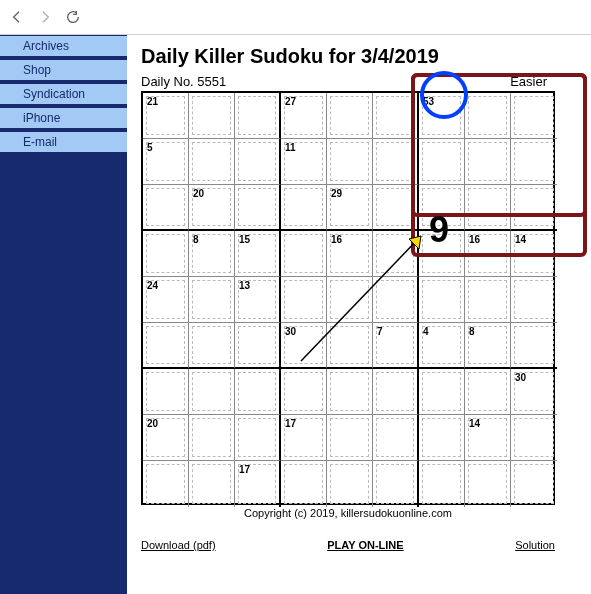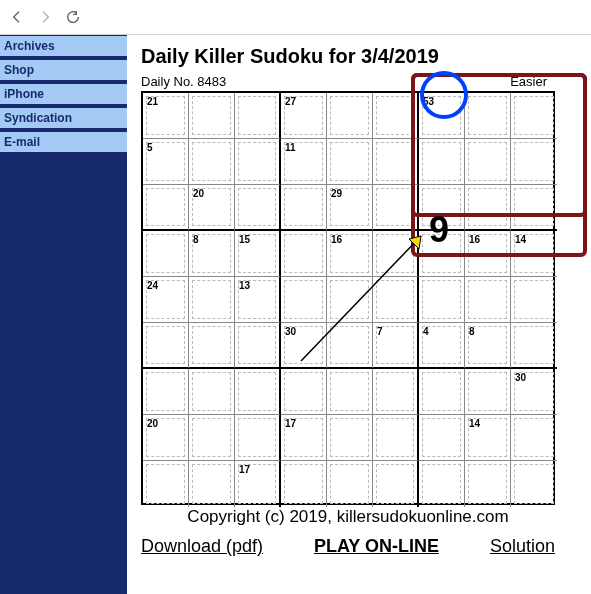--- a/index.html
+++ b/index.html
@@ -6,32 +6,32 @@
 body{width:591px;height:594px;overflow:hidden}
 .chrome{height:34px;background:#fff;border-bottom:1px solid #d0d0d0;display:flex;align-items:center;padding:0 8px;gap:10px}
 .navbtn{width:18px;height:18px;display:flex;align-items:center;justify-content:center;color:#5f6368}
 .navbtn.dis{color:#b0b0b0}
 .navbtn svg{width:16px;height:16px}
 .urlbar{flex:1;height:26px;background:#f1f3f4;border-radius:13px;display:flex;align-items:center;padding:0 10px;font-size:13px;color:#202124;gap:6px}
 .lock{width:12px;height:12px}
 .urlpath{color:#80868b}
 .page{display:flex;height:560px}
 .sidebar{width:127px;background:#172a6e;padding:0}
-.sideitem{background:#a3caf5;border:1px solid #172a6e;border-left:none;border-right:none;padding:3px 4px;font-size:12px;font-weight:bold;color:#172a6e;cursor:pointer;border-bottom:3px solid #172a6e}
+.sideitem{background:#a3caf5;border:1px solid #172a6e;border-left:none;border-right:none;padding:3px 23px;font-size:12px;font-weight:normal;color:#172a6e;cursor:pointer;border-bottom:3px solid #172a6e}
 .main{flex:1;background:#fff;padding:8px 14px;position:relative}
 .title{font-size:20px;font-weight:bold;margin:2px 0 6px 0}
 .meta{display:flex;justify-content:space-between;font-size:13px;margin-bottom:2px}
 .gridwrap{position:relative;width:414px;height:414px}
 .grid{position:absolute;inset:0;border:2px solid #000}
 .cell{position:absolute;width:46px;height:46px;box-sizing:border-box;border-right:1px solid #888;border-bottom:1px solid #888}
 .thickr{border-right:2px solid #000}
 .thickb{border-bottom:2px solid #000}
 .cage{position:absolute;font-size:10px;font-weight:bold;top:2px;left:3px;color:#000}
-.copy{font-size:17px;text-align:center;margin-top:2px}
-.links{display:flex;justify-content:space-between;font-size:18px;margin-top:9px;width:414px}
+.copy{font-size:11px;text-align:center;margin-top:2px}
+.links{display:flex;justify-content:space-between;font-size:11px;margin-top:20px;width:414px}
 .links a{color:#000;text-decoration:underline;cursor:pointer}
 .links .play{font-weight:bold}
 .overlay{position:absolute;pointer-events:none}
 .redbox{border:4px solid #7a1618;border-radius:6px}
 .bluecirc{border:4px solid #0040ff;border-radius:50%}
 .nine{font-size:36px;font-weight:bold;color:#000;font-family:Arial}
 .arrow{stroke:#000;fill:none}
 </style>
 </head>
 <body>
@@ -52,29 +52,29 @@
         <path d="M20 12a8 8 0 1 1-3-6.2" stroke="#5f6368" stroke-width="2" fill="none"></path>
         <path d="M17 3v5h-5" stroke="#5f6368" stroke-width="2" fill="none"></path>
       </svg>
     </div>
 </div>
 
 <div class="page">
   <div class="sidebar">
     <div class="sideitem">Archives</div>
     <div class="sideitem">Shop</div>
+    <div class="sideitem">Syndication</div>
     <div class="sideitem">iPhone</div>
-    <div class="sideitem">Syndication</div>
     <div class="sideitem">E-mail</div>
   </div>
 
   <div class="main">
     <div class="title">Daily Killer Sudoku for 3/4/2019</div>
     <div class="meta">
-      <span>Daily No. 8483</span>
+      <span>Daily No. 5551</span>
       <span style="margin-right:30px">Easier</span>
     </div>
 
     <div class="gridwrap">
       <div class="grid" id="sgrid">
           <div class="cell" style="left: 0px; top: 0px;">
             <div style="position: absolute; inset: 3px; border: 1px dashed rgb(187, 187, 187);"></div>
           </div>
           <div class="cell" style="left: 46px; top: 0px;">
             <div style="position: absolute; inset: 3px; border: 1px dashed rgb(187, 187, 187);"></div>

